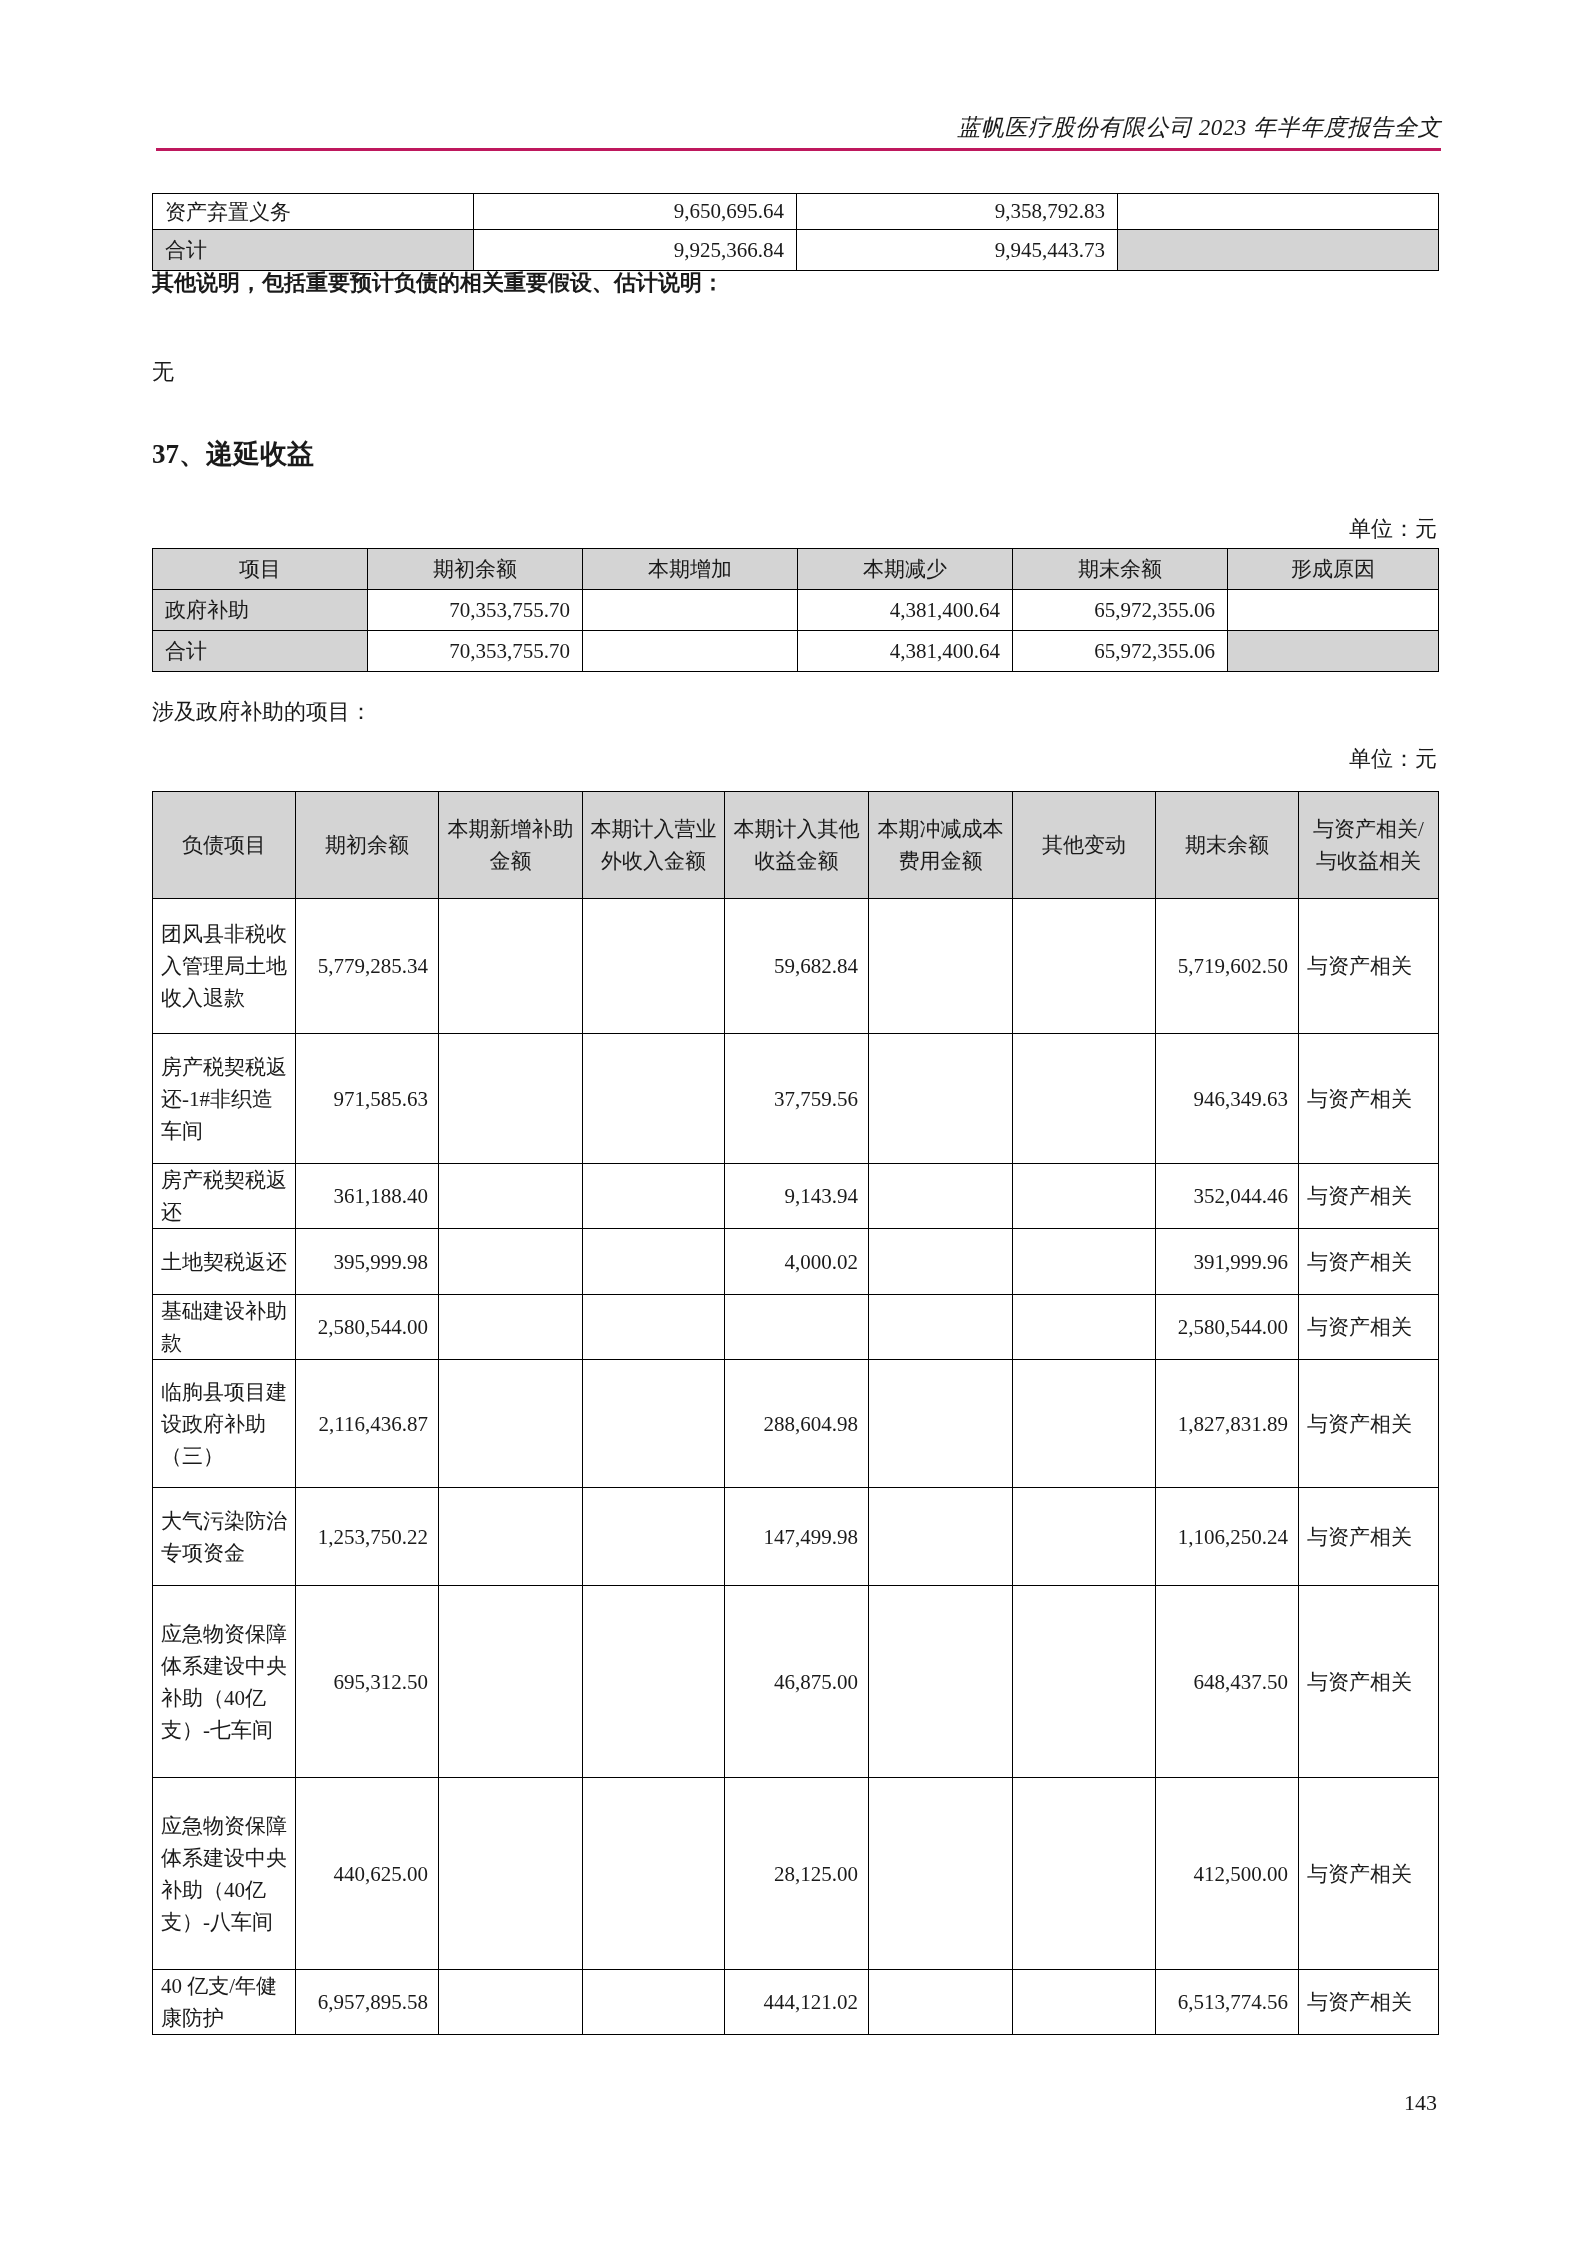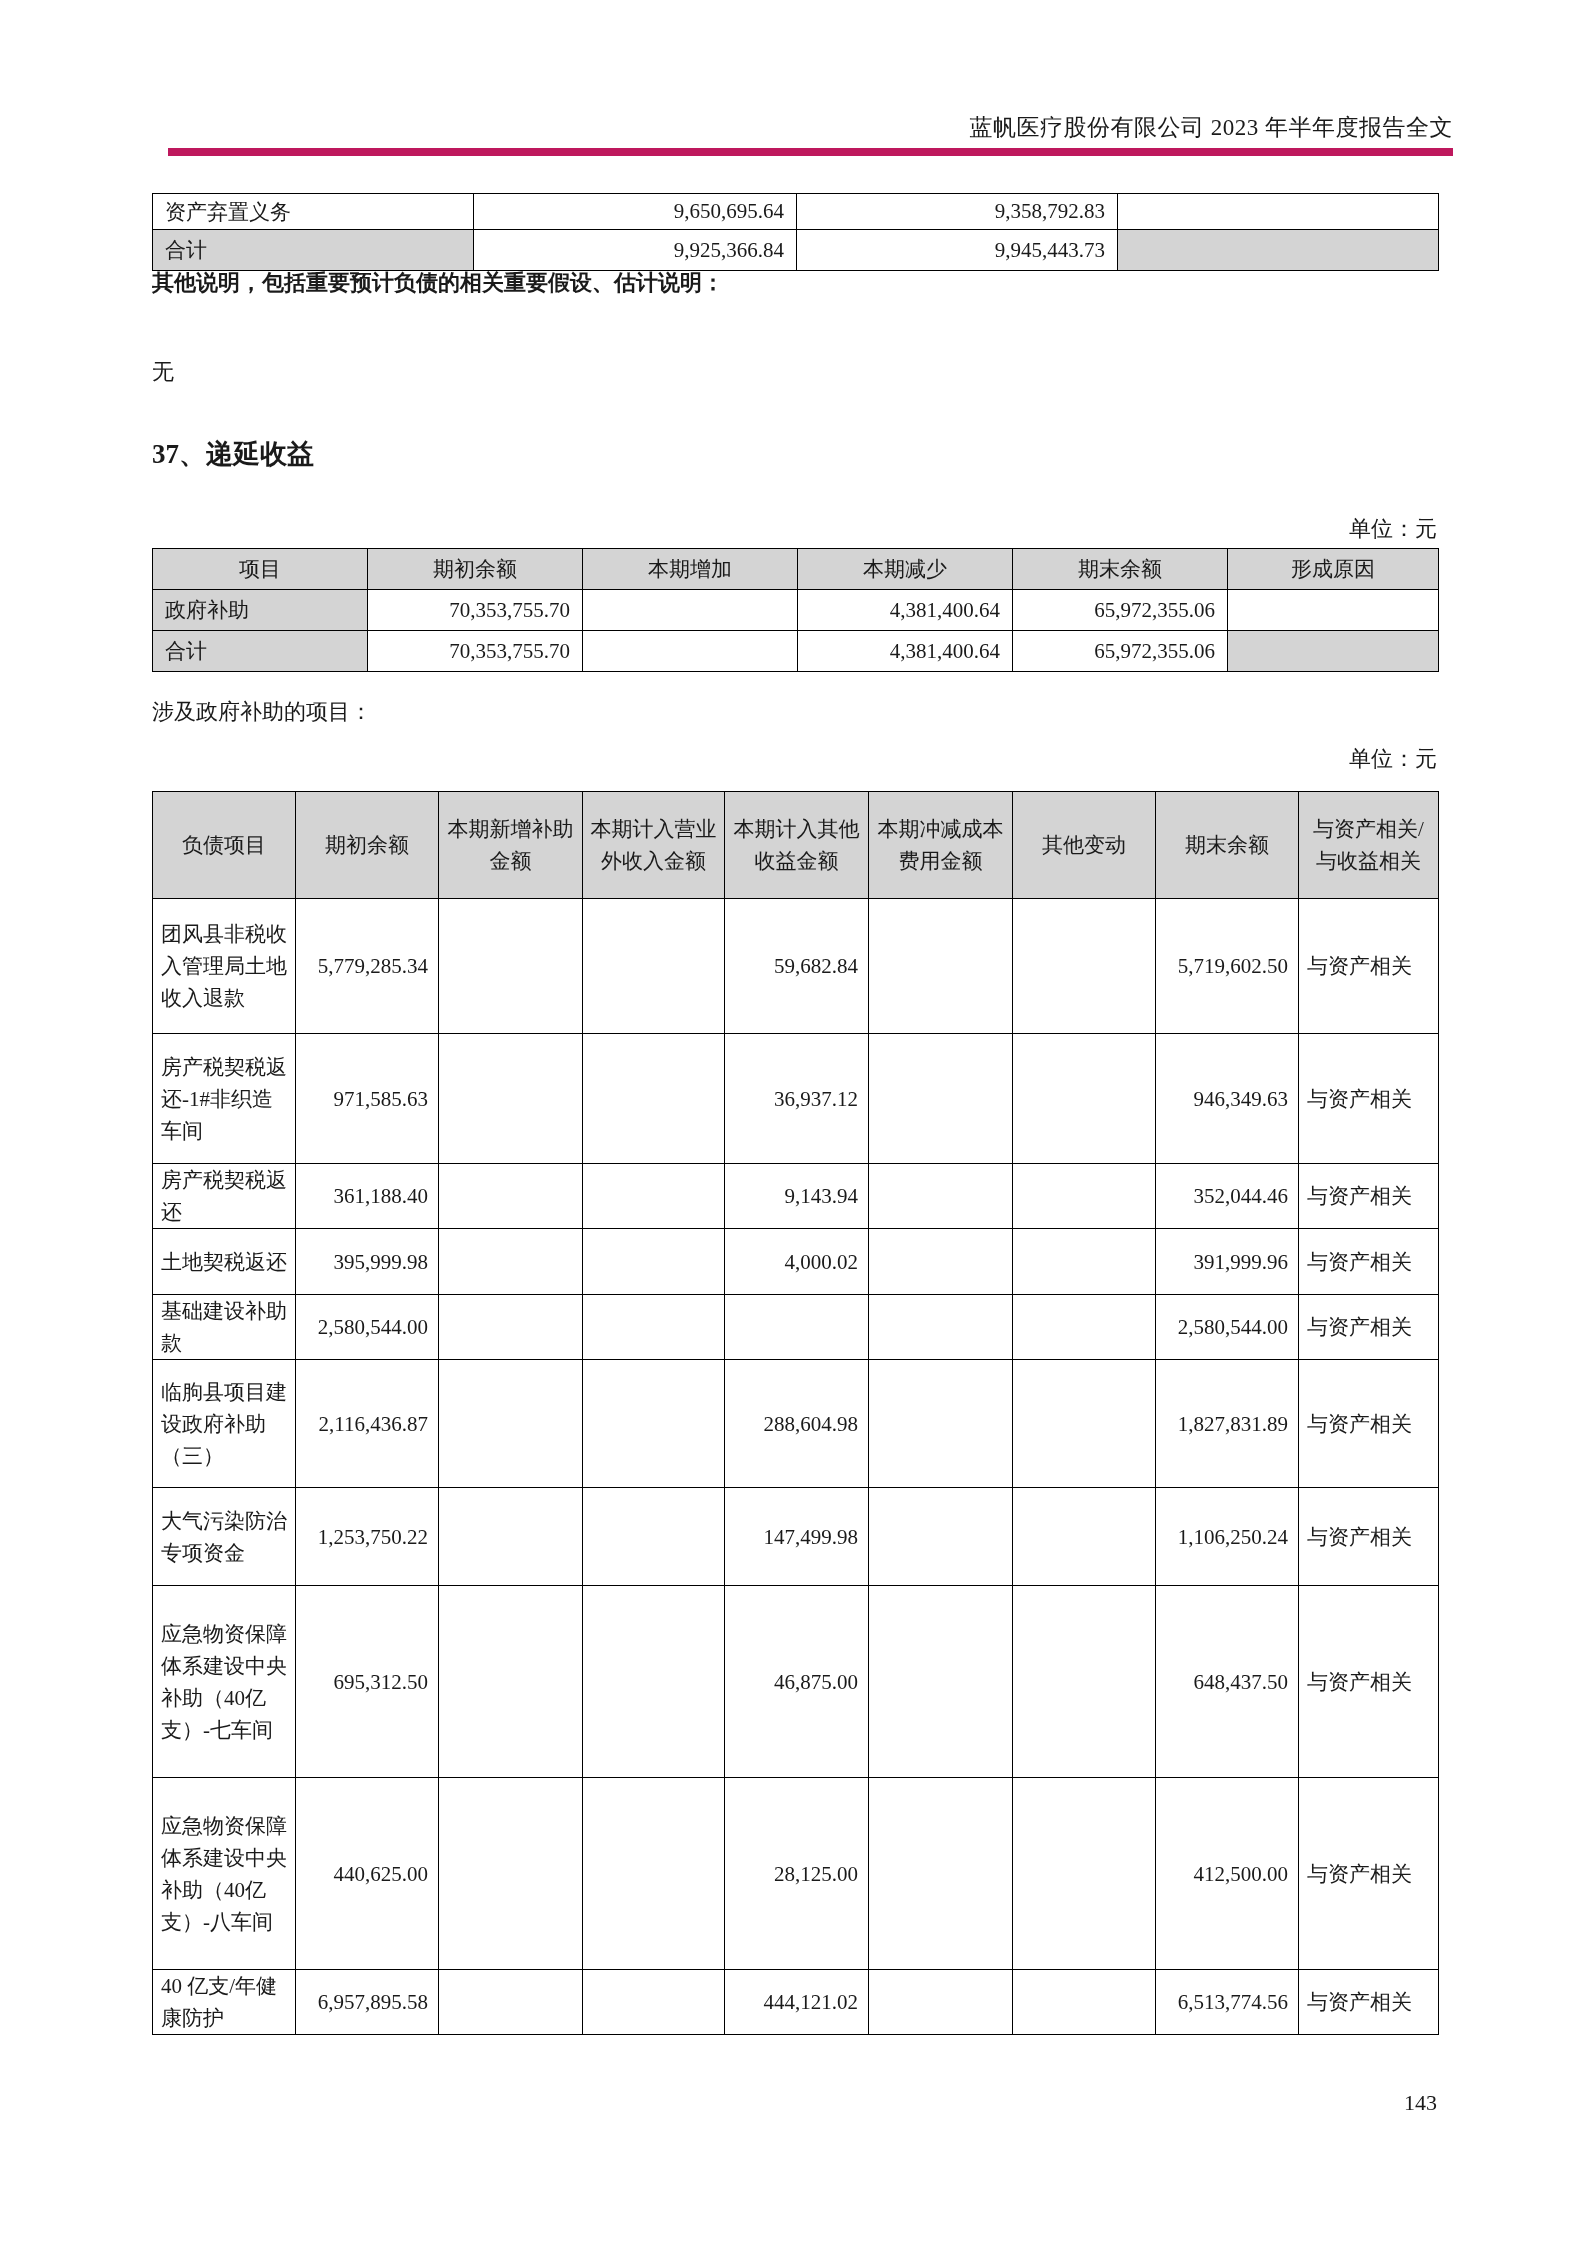--- a/index.html
+++ b/index.html
@@ -1,22 +1,23 @@
 <!DOCTYPE html>
 <html><head>
   <meta charset="utf-8">
   <style>
     html, body { margin: 0; padding: 0; background: #ffffff; }
     body {
       width: 1587px; height: 2245px; position: relative; overflow: hidden;
       font-family: "Liberation Serif", "DejaVu Serif", serif; color: #1a1a1a;
     }
     .page-header {
-      position: absolute; left: 168px; top: 108px; width: 1285px; height: 40px;
-      border-bottom: 8px solid #be185d;
+      position: absolute; left: 156px; top: 108px; width: 1285px; height: 40px;
+      border-bottom: 3px solid #be185d;
+      font-style: italic;
     }
     .page-header .title {
       position: absolute; right: 0; top: 4px; font-size: 23px; letter-spacing: 0.5px;
     }
     table { border-collapse: collapse; position: absolute; table-layout: fixed; }
     td, th {
       border: 1.5px solid #000; font-size: 21px; font-weight: normal;
       padding: 0 12px; vertical-align: middle; overflow: hidden;
     }
     .gray { background: #d4d4d4; }
@@ -151,21 +152,21 @@
       <td class="num"></td>
       <td class="num"></td>
       <td class="wrapnum">5,719,602.50</td>
       <td class="rel">与资产相关</td>
     </tr>
     <tr style="height:130px;">
       <td class="item">房产税契税返还-1#非织造车间</td>
       <td class="wrapnum">971,585.63</td>
       <td class="num"></td>
       <td class="num"></td>
-      <td class="num">36,937.12</td>
+      <td class="num">37,759.56</td>
       <td class="num"></td>
       <td class="num"></td>
       <td class="wrapnum">946,349.63</td>
       <td class="rel">与资产相关</td>
     </tr>
     <tr style="height:62px;">
       <td class="item">房产税契税返还</td>
       <td class="wrapnum">361,188.40</td>
       <td class="num"></td>
       <td class="num"></td>

